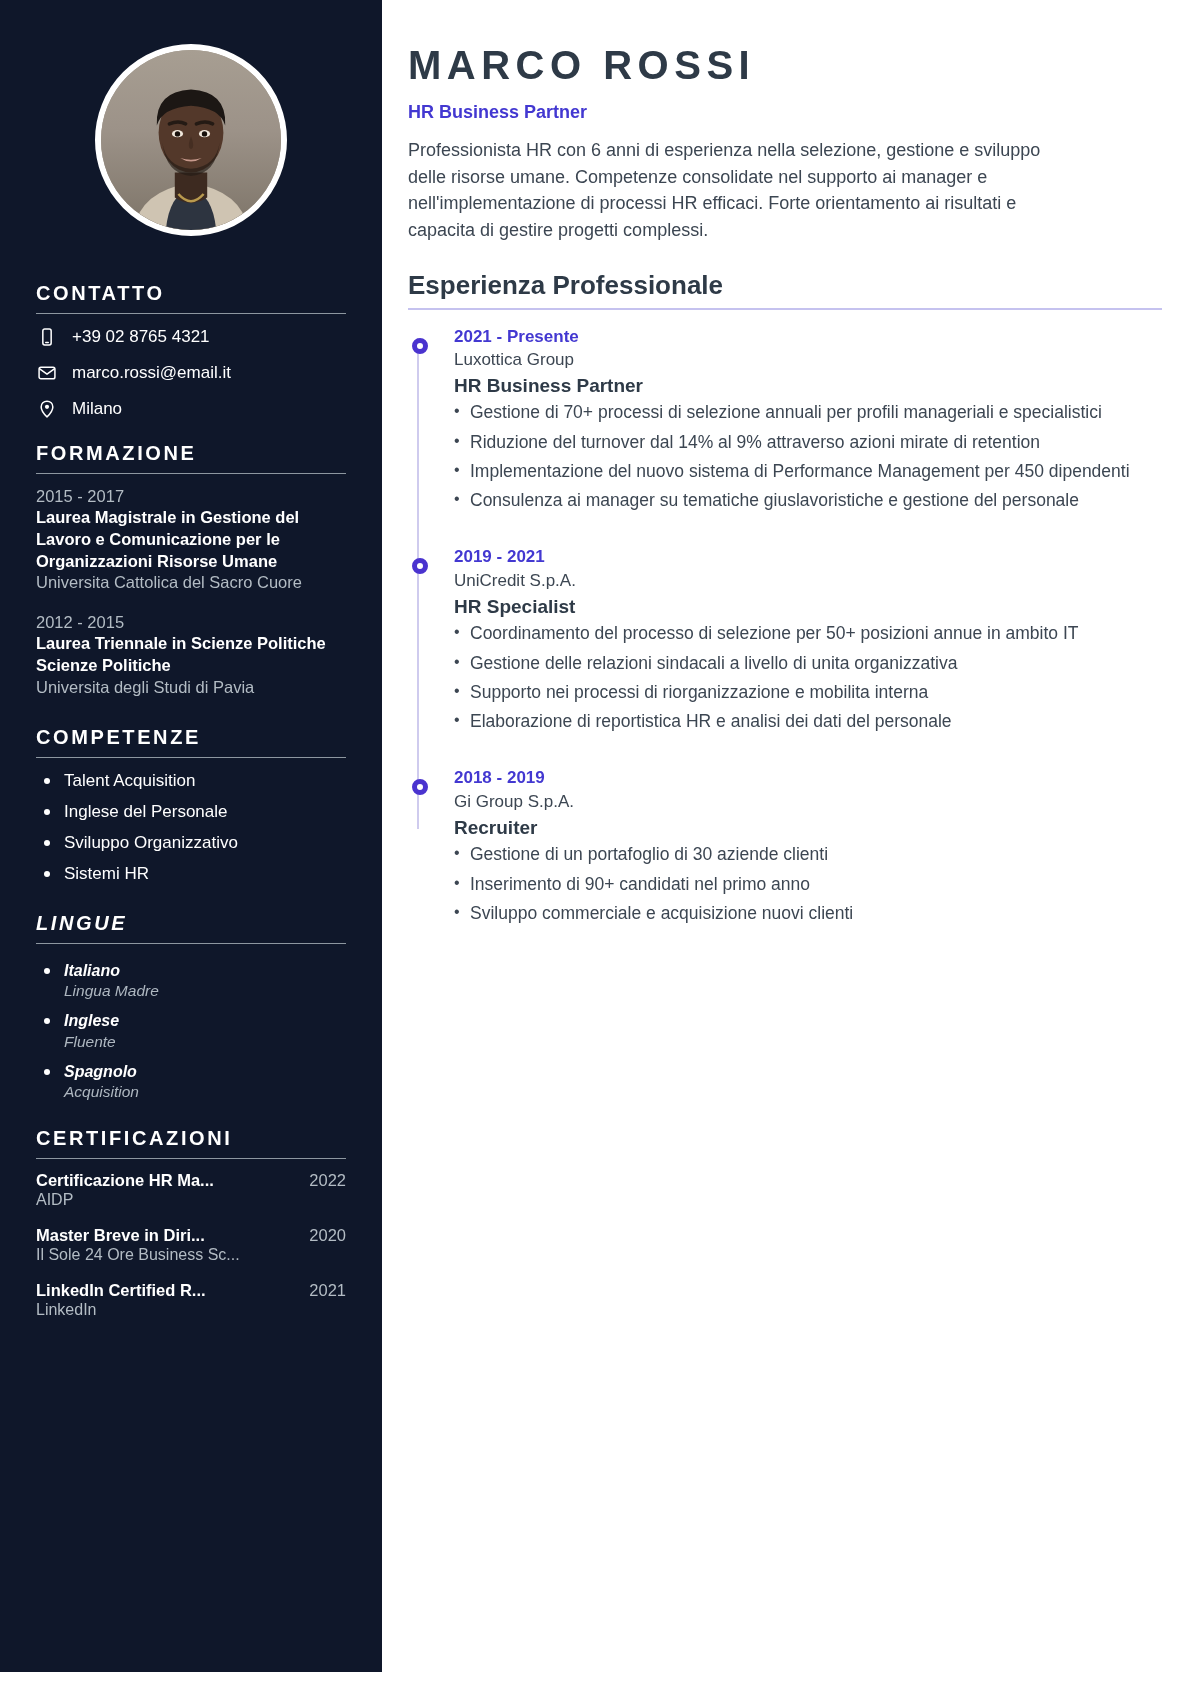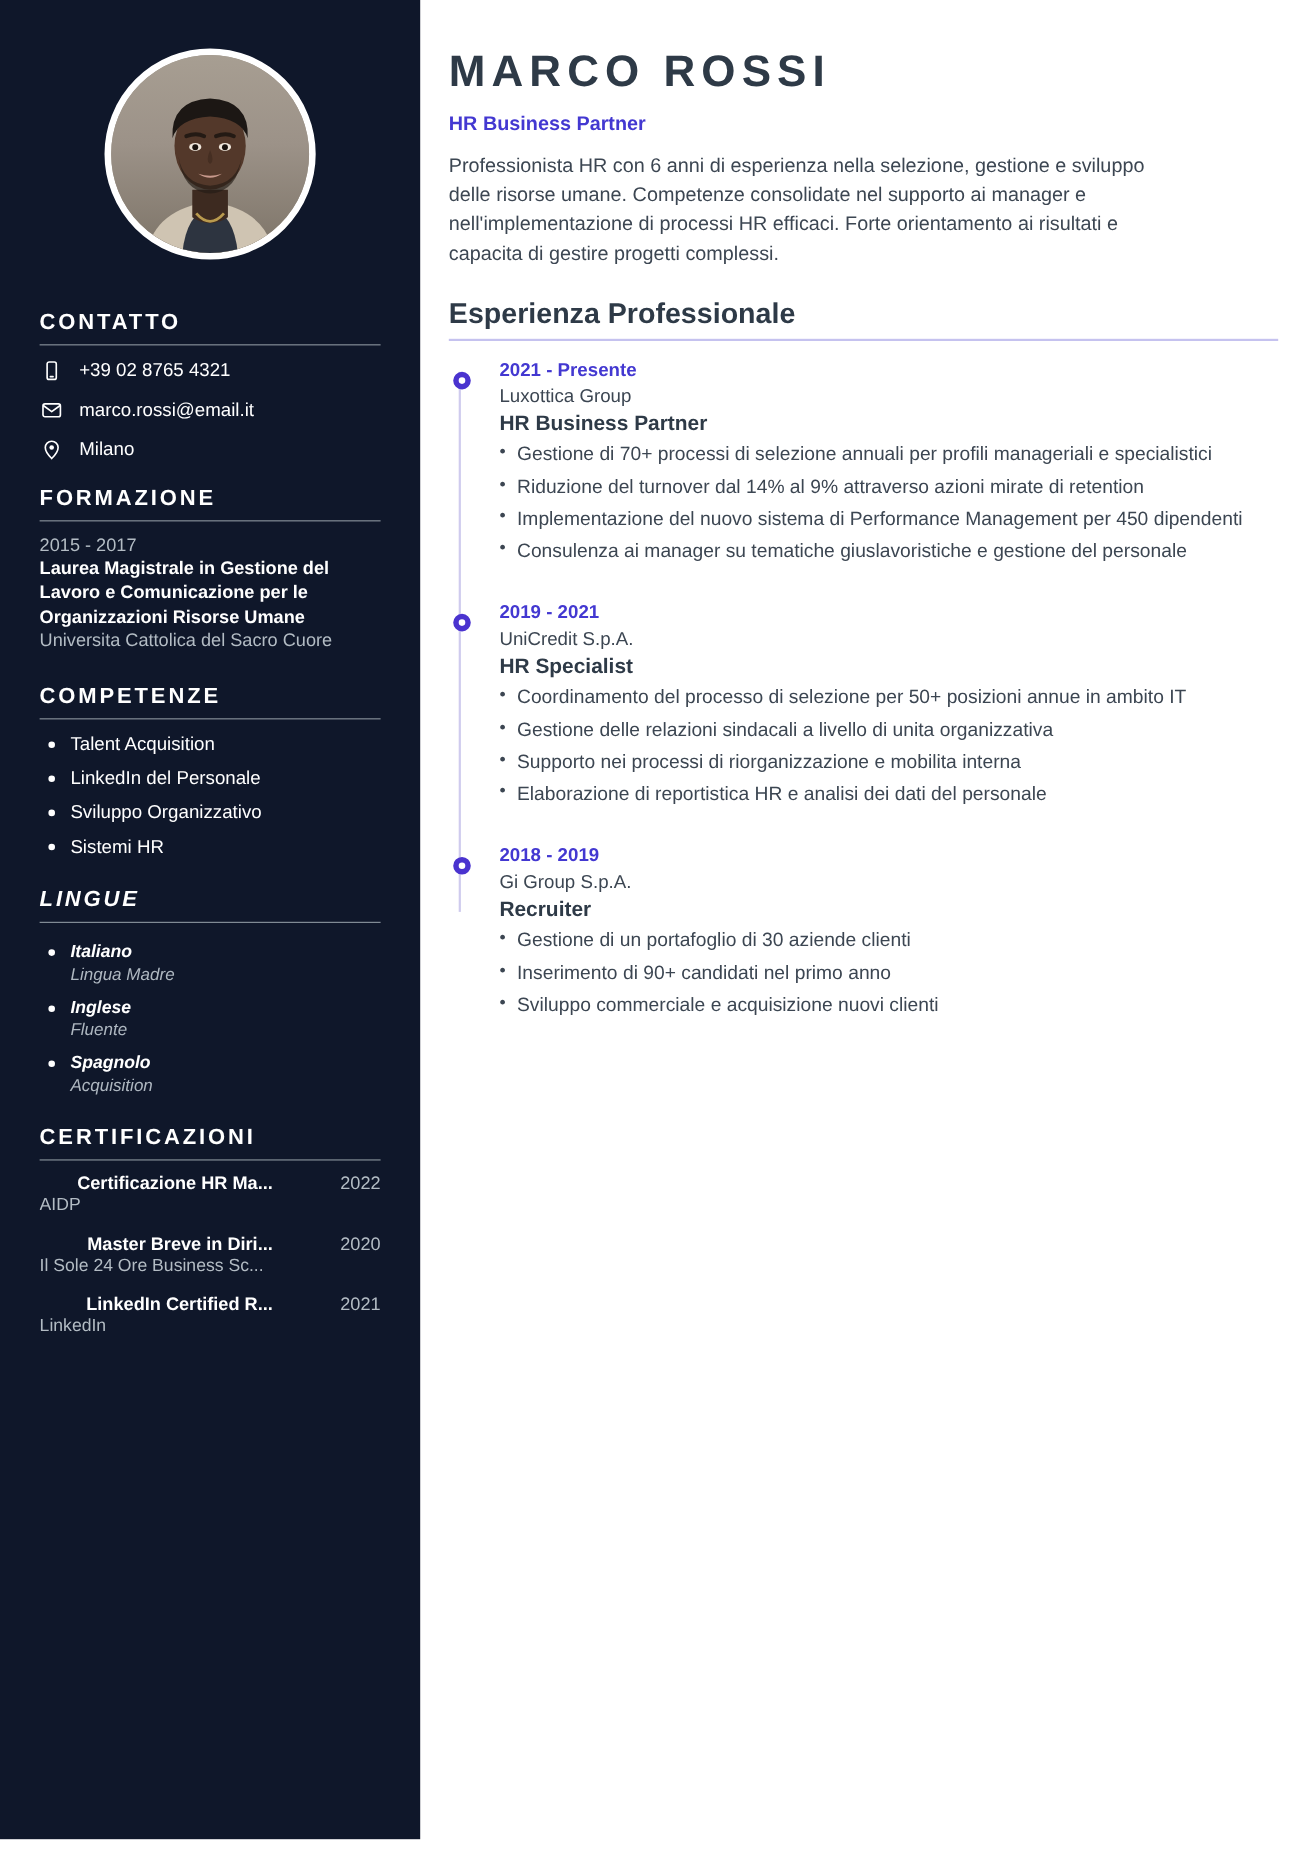--- a/index.html
+++ b/index.html
@@ -125,21 +125,20 @@
   }
   .lang-name { font-size: 16px; font-weight: bold; color: #ffffff; line-height: 1.35; }
   .lang-level { font-size: 15.5px; color: #aeb7c0; line-height: 1.35; }
 
   
   .cert-item { margin-bottom: 17px; }
   .cert-top {
     display: flex;
     align-items: baseline;
     gap: 10px;
-    text-align: right;
   }
   .cert-name {
     font-size: 16.5px;
     font-weight: bold;
     color: #ffffff;
     white-space: nowrap;
     overflow: hidden;
     max-width: 212px;
     flex: 1 1 auto;
   }
@@ -339,28 +338,33 @@
     <section class="side-section">
       <div class="side-title">FORMAZIONE</div>
       <div class="side-rule"></div>
 
       <div class="edu-item">
         <div class="edu-date">2015 - 2017</div>
         <div class="edu-degree">Laurea Magistrale in Gestione del Lavoro e Comunicazione per le Organizzazioni Risorse Umane</div>
         <div class="edu-school">Universita Cattolica del Sacro Cuore</div>
       </div>
 
+      <div class="edu-item">
+        <div class="edu-date">2012 - 2015</div>
+        <div class="edu-degree">Laurea Triennale in Scienze Politiche Scienze Politiche</div>
+        <div class="edu-school">Universita degli Studi di Pavia</div>
+      </div>
     </section>
 
     <section class="side-section" style="margin-top:28px;">
       <div class="side-title">COMPETENZE</div>
       <div class="side-rule"></div>
       <ul class="skill-list">
         <li>Talent Acquisition</li>
-        <li>LinkedIn del Personale</li>
+        <li>Inglese del Personale</li>
         <li>Sviluppo Organizzativo</li>
         <li>Sistemi HR</li>
       </ul>
     </section>
 
     <section class="side-section" style="margin-top:26px;font-style:italic;">
       <div class="side-title">LINGUE</div>
       <div class="side-rule"></div>
       <ul class="lang-list">
         <li>

